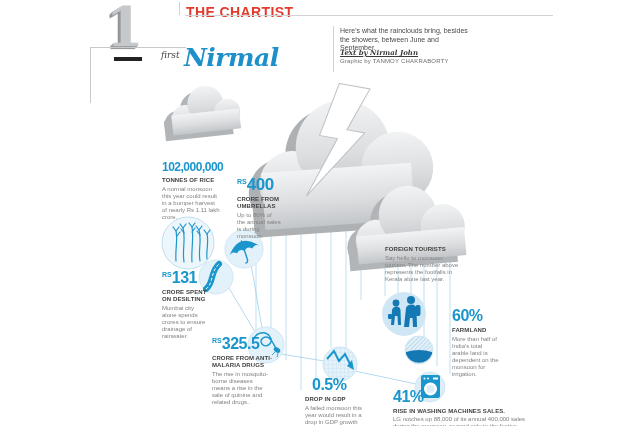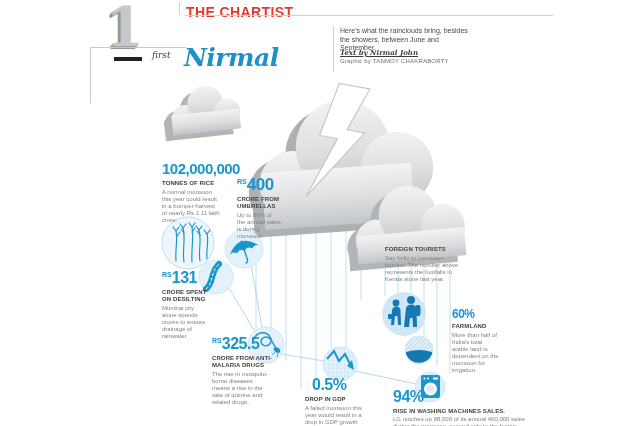--- a/index.html
+++ b/index.html
@@ -192,38 +192,38 @@
       <circle cx="430.5" cy="389" r="6.5" fill="#ffffff"></circle>
       <circle cx="430.5" cy="389" r="4" fill="#ddeef8"></circle>
     </g>
   </svg>
 
   <div class="abs z2 numeral" style="left:106px;top:0px;">1</div>
   <div class="abs z2 numeral-base" style="left:114px;top:57px;width:28px;height:4px;"></div>
 
   <div class="abs z2 folio-line" style="left:90px;top:47px;width:96px;height:1px;"></div>
   <div class="abs z2 folio-line" style="left:90px;top:47px;width:1px;height:56px;"></div>
-  <div class="abs z2 folio-label" style="left:152px;top:50px;">first</div>
+  <div class="abs z2 folio-label" style="left:161px;top:50px;">first</div>
 
   <div class="abs z2 rule-v" style="left:179px;top:2px;height:13px;"></div>
   <div class="abs z2 kicker" style="left:186px;top:4px;">THE CHARTIST</div>
   <div class="abs z2 rule-h" style="left:185px;top:15px;width:368px;"></div>
 
   <div class="abs z2 title" style="left:184px;top:22px;width:170px;">
     <br>
     <span>Nirmal</span>
   </div>
 
   <div class="abs z2 rule-v" style="left:333px;top:26px;height:46px;"></div>
   <div class="abs z2 intro" style="left:340px;top:27px;width:128px;">Here's what the rainclouds bring, besides the showers, between June and September.</div>
   <div class="abs z2 byline" style="left:340px;top:48px;text-decoration:underline;">Text by Nirmal John</div>
   <div class="abs z2 credit" style="left:340px;top:58px;">Graphic by TANMOY CHAKRABORTY</div>
 
   <div class="abs z2" style="left:162px;top:161px;">
-    <div class="stat-num" style="font-size:15px;">102,000,000</div>
+    <div class="stat-num" style="font-size:12px;">102,000,000</div>
     <div class="stat-label" style="margin-top:4px;width:60px;">TONNES OF RICE</div>
     <div class="stat-body" style="margin-top:2px;width:58px;">A normal monsoon this year could result in a bumper harvest of nearly Rs 1.11 lakh crore.</div>
   </div>
 
   <div class="abs z2" style="left:237px;top:176px;">
     <div class="stat-num" style="font-size:17px;">
       <span class="rs">RS</span><span>400</span>
     </div>
     <div class="stat-label" style="margin-top:3px;width:46px;">CRORE FROM UMBRELLAS</div>
     <div class="stat-body" style="margin-top:2px;width:44px;">Up to 80% of the annual sales is during monsoon.</div>
@@ -250,24 +250,24 @@
     <div class="stat-label" style="margin-top:3px;width:62px;">DROP IN GDP</div>
     <div class="stat-body" style="margin-top:2px;width:62px;">A failed monsoon this year would result in a drop in GDP growth from the projected 8.1% to 7.6% in FY2012.</div>
   </div>
 
   <div class="abs z2" style="left:385px;top:243px;">
     <div class="stat-label" style="margin-top:3px;width:72px;">FOREIGN TOURISTS</div>
     <div class="stat-body" style="margin-top:2px;width:74px;">Say hello to monsoon tourism. The number above represents the footfalls in Kerala alone last year.</div>
   </div>
 
   <div class="abs z2" style="left:452px;top:308px;">
-    <div class="stat-num" style="font-size:12px;">60%</div>
+    <div class="stat-num" style="font-size:16px;">60%</div>
     <div class="stat-label" style="margin-top:3px;width:48px;">FARMLAND</div>
     <div class="stat-body" style="margin-top:2px;width:47px;">More than half of India's total arable land is dependent on the monsoon for irrigation.</div>
   </div>
 
   <div class="abs z2" style="left:393px;top:389px;">
-    <div class="stat-num" style="font-size:16px;">94%</div>
+    <div class="stat-num" style="font-size:16px;">41%</div>
     <div class="stat-label" style="margin-top:3px;width:150px;">RISE IN WASHING MACHINES SALES.</div>
     <div class="stat-body" style="margin-top:1px;width:138px;">LG notches up 88,000 of its annual 400,000 sales during the monsoon, second only to the festive season.</div>
   </div>
 
 </div>
 
 </body></html>

